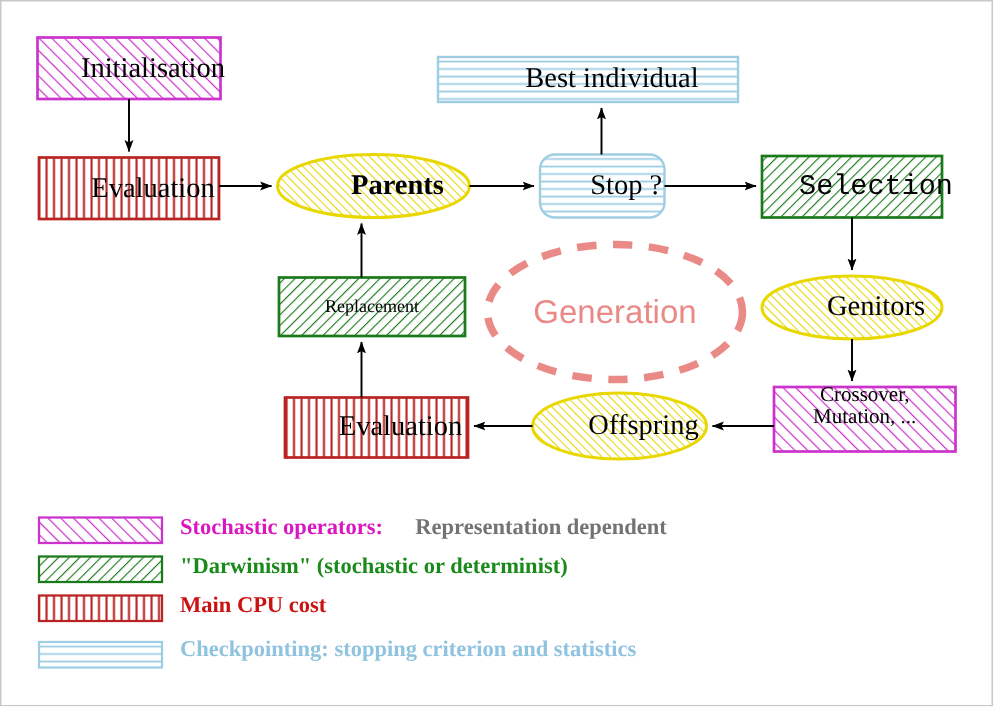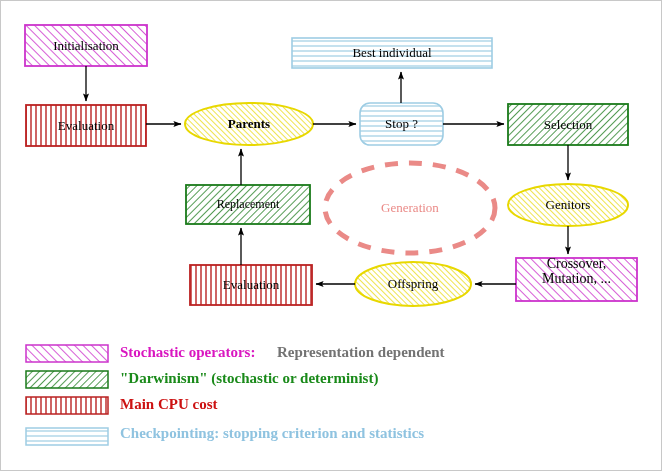--- a/index.html
+++ b/index.html
@@ -27,31 +27,31 @@
     position: absolute;
     display: flex;
     align-items: center;
     justify-content: center;
     text-align: center;
     color: #000000;
     font-family: "Liberation Serif", "DejaVu Serif", serif;
     pointer-events: none;
     line-height: 1.05;
   }
-  .lbl-big   { font-size: 13px; }
+  .lbl-big   { font-size: 19px; padding-left: 16px; }
   .lbl-med   { font-size: 12px; }
   .lbl-small { font-size: 14px; }
   .gen-label {
     position: absolute;
     display: flex;
     align-items: center;
     justify-content: center;
     color: #ea8a87;
-    font-size: 13px;
-    font-family: Liberation Serif, serif;
+    font-size: 22px;
+    font-family: Liberation Sans, sans-serif;
     text-align: center;
   }
   .legend-text {
     position: absolute;
     font-family: "Liberation Serif", "DejaVu Serif", serif;
     font-size: 15px;
     font-weight: bold;
     white-space: nowrap;
   }
   .legend-text .seg2 { font-weight: bold; }
@@ -143,21 +143,21 @@
   <div class="node-label lbl-big" style="left:25px; top:25px; width:122px; height:41px;">Initialisation</div>
 
   <div class="node-label lbl-big" style="left:26px; top:105px; width:120px; height:41px;">Evaluation</div>
 
   <div class="node-label lbl-big" style="left:185px; top:103px; width:128px; height:42px;font-weight:bold;">Parents</div>
 
   <div class="node-label lbl-big" style="left:360px; top:103px; width:83px; height:42px;">Stop ?</div>
 
   <div class="node-label lbl-big" style="left:292px; top:38px; width:200px; height:30px;">Best individual</div>
 
-  <div class="node-label lbl-big" style="left:508px; top:104px; width:120px; height:41px;">Selection</div>
+  <div class="node-label lbl-big" style="left:508px; top:104px; width:120px; height:41px;font-family:Liberation Mono, monospace;">Selection</div>
 
   <div class="node-label lbl-big" style="left:508px; top:184px; width:120px; height:42px;">Genitors</div>
 
   <div class="node-label lbl-small" style="left:516px; top:258px; width:121px; height:28px; flex-direction:column;justify-content:center;">
     <span>Crossover,</span>
     <span>Mutation, ...</span>
   </div>
 
   <div class="node-label lbl-big" style="left:355px; top:262px; width:116px; height:44px;">Offspring</div>
 

